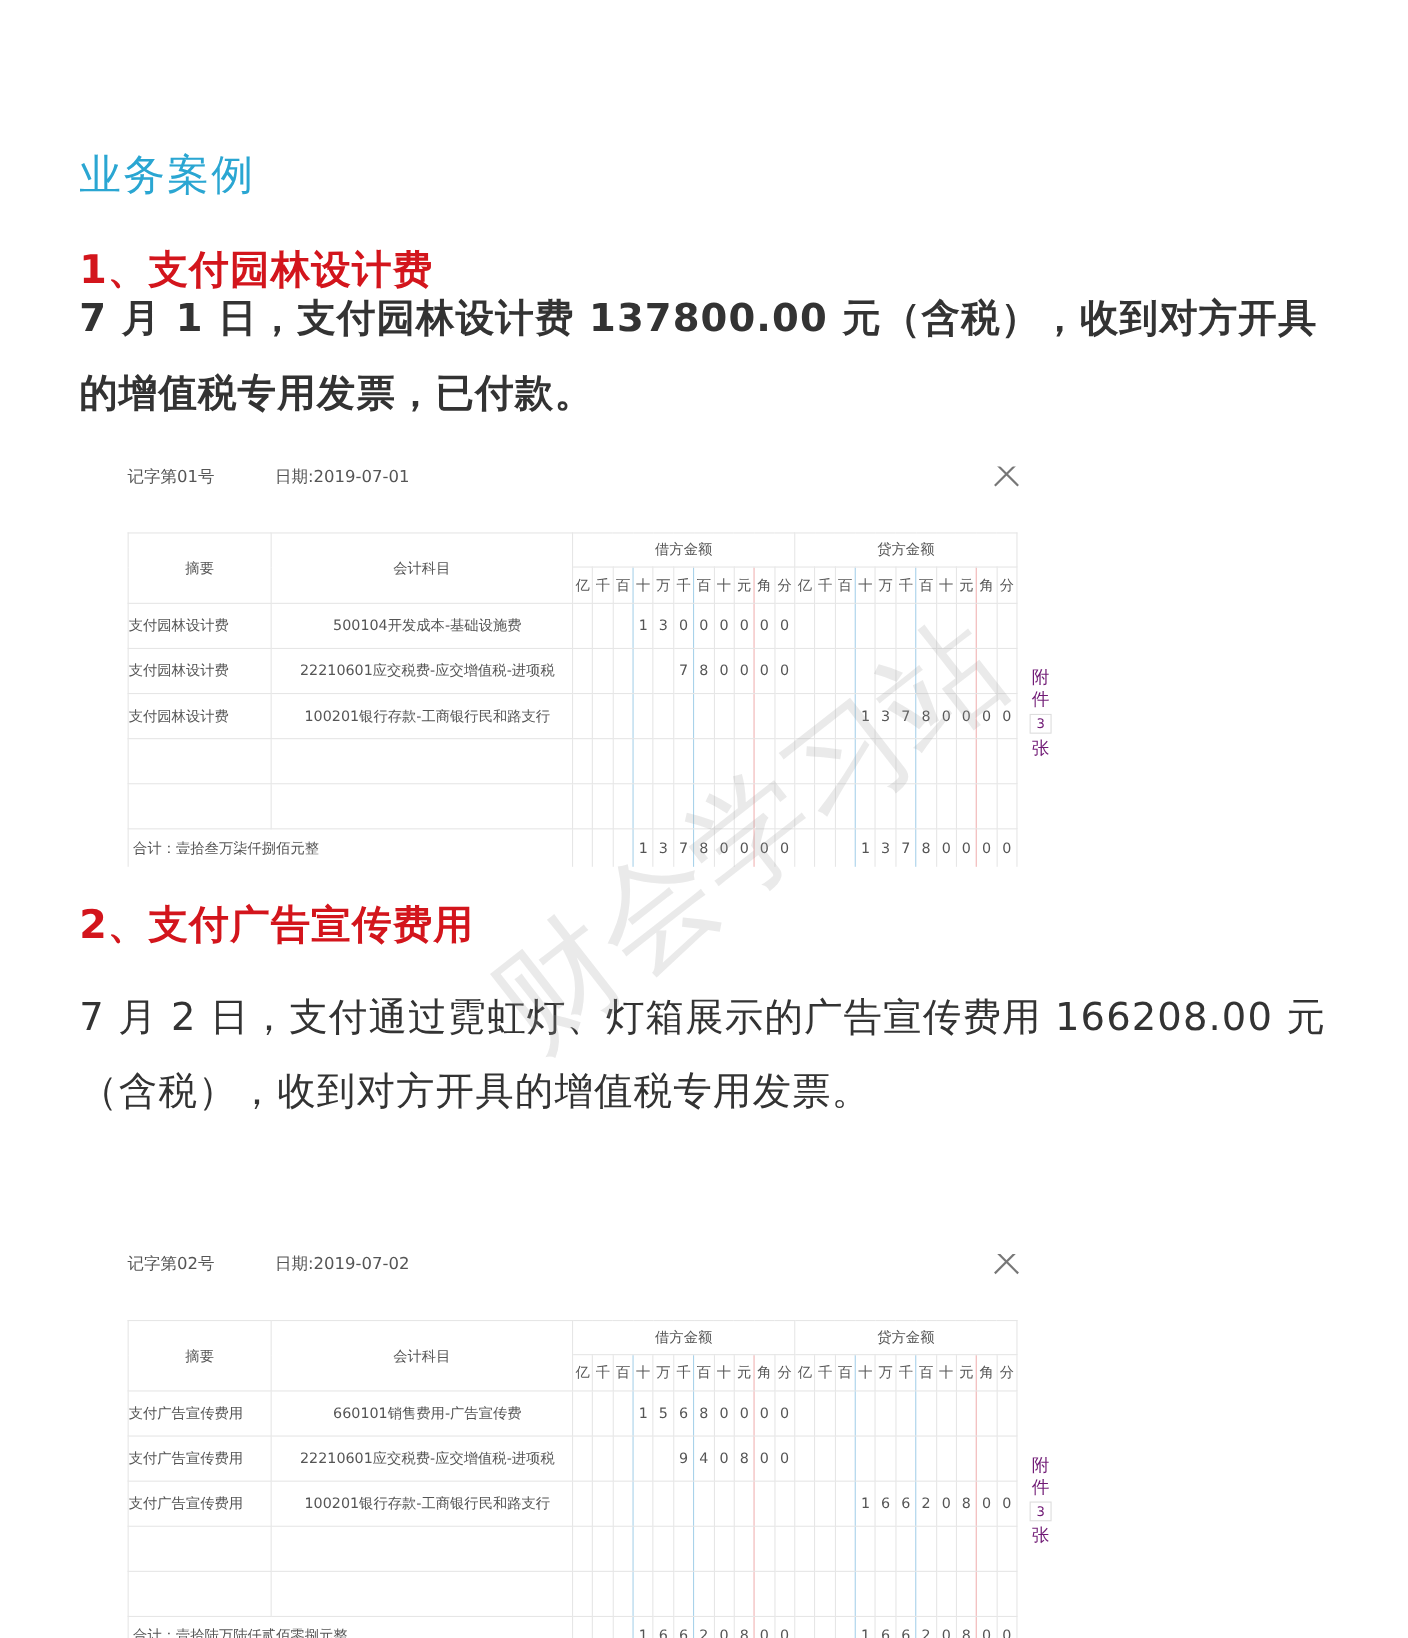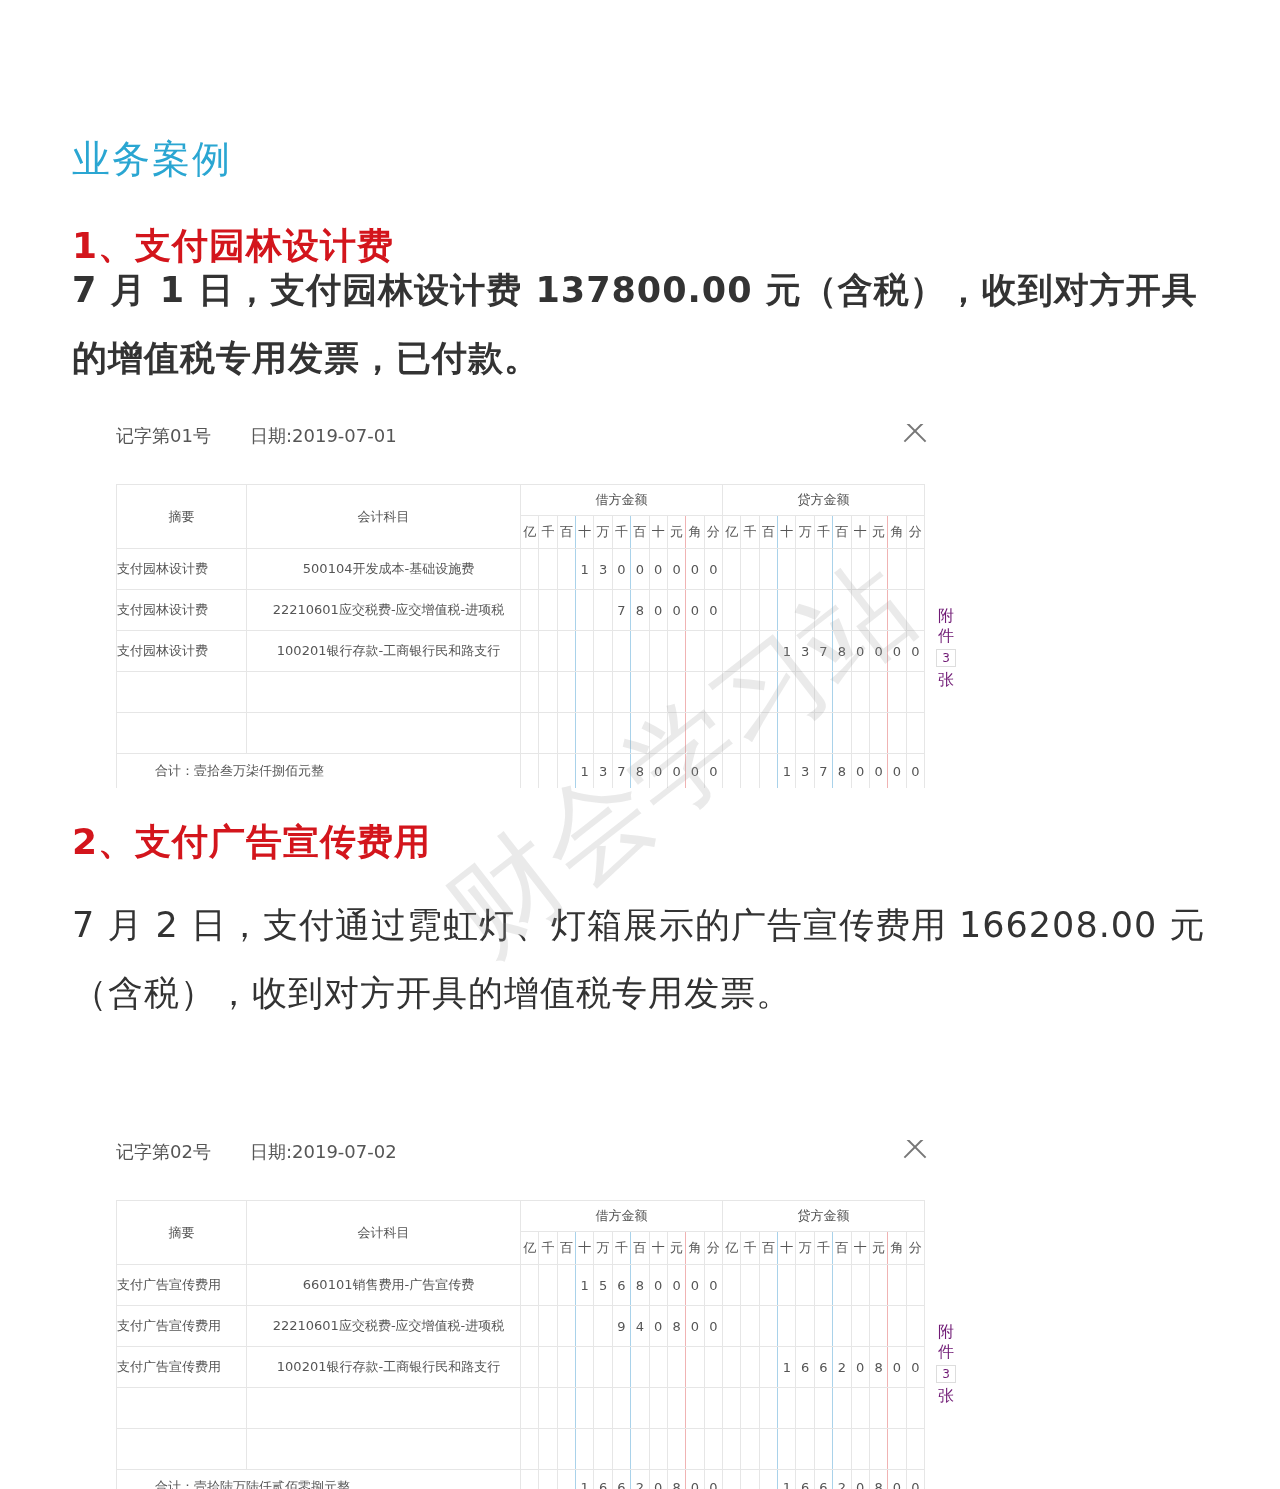--- a/index.html
+++ b/index.html
@@ -3,35 +3,35 @@
 <meta charset="utf-8">
 <style>
   html, body { margin: 0; padding: 0; background: #ffffff; }
   body { width: 1280px; height: 1489px; position: relative; overflow: hidden;
          font-family: "DejaVu Sans", "Liberation Sans", sans-serif; color: #333; }
   .abs { position: absolute; }
   .page-title { left: 72px; top: 104px; font-size: 38px; color: #2aa6d2; letter-spacing: 2px; line-height: 70px; margin-top: 20px; }
   .section-title { left: 72px; font-size: 36px; color: #d3151c; font-weight: bold; line-height: 50px; letter-spacing: 1px; }
   .para { left: 72px; width: 1150px; font-size: 35px; color: #333; line-height: 68px; letter-spacing: 1px; }
   .voucher { position: absolute; left: 100px; width: 880px; }
-  .v-meta { position: absolute; top: 0; font-size: 18px; color: #555; text-align: center; }
+  .v-meta { position: absolute; top: 0; font-size: 15px; color: #555; text-align: center; }
   .v-close { position: absolute; top: -8px; left: 800px; width: 30px; height: 30px; cursor: pointer; }
   .v-close::before, .v-close::after { content: ""; position: absolute; left: 14px; top: 0; width: 2px; height: 30px; background: #777; }
   .v-close::before { transform: rotate(45deg); }
   .v-close::after { transform: rotate(-45deg); }
   .v-table { position: absolute; left: 16px; top: 60px; width: 808px; border-collapse: collapse; table-layout: fixed; font-size: 13px; color: #555; }
   .v-table td, .v-table th { border: 1px solid #e6e6e6; padding: 0; font-weight: normal; text-align: center; }
   .v-table th { height: 30px; }
   .v-table .digit-h { height: 32px; font-size: 13px; color: #555; }
   .v-table td.d { width: 18px; font-size: 13px; }
   .v-table tr.row td { height: 40px; }
   .v-table tr.total td { height: 34px; border-bottom: none; }
   .v-table td.sum { text-align: left; font-size: 13px; }
   .v-table td.sub { text-align: center; padding-left: 10px; font-size: 13px; }
-  .v-table td.tot-label { text-align: left; padding-left: 38px; }
+  .v-table td.tot-label { text-align: left; padding-left: 4px; }
   .v-table .b-blue { border-right: 1px solid #a9d2ea; }
   .v-table .b-red { border-right: 1px solid #f0b3b3; }
   .attach { position: absolute; left: 836px; width: 20px; font-size: 16px; color: #701a75; text-align: center; line-height: 20px; }
   .attach-box { display: block; width: 18px; height: 16px; border: 1px solid #ddd; font-size: 12px; line-height: 16px; margin: 3px 0; }
   .watermark { position: absolute; left: 420px; top: 870px; font-size: 110px; color: rgba(160,160,160,0.22);
                transform: rotate(-38deg); transform-origin: left top; white-space: nowrap; pointer-events: none; }
 </style>
 </head>
 <body>
 

